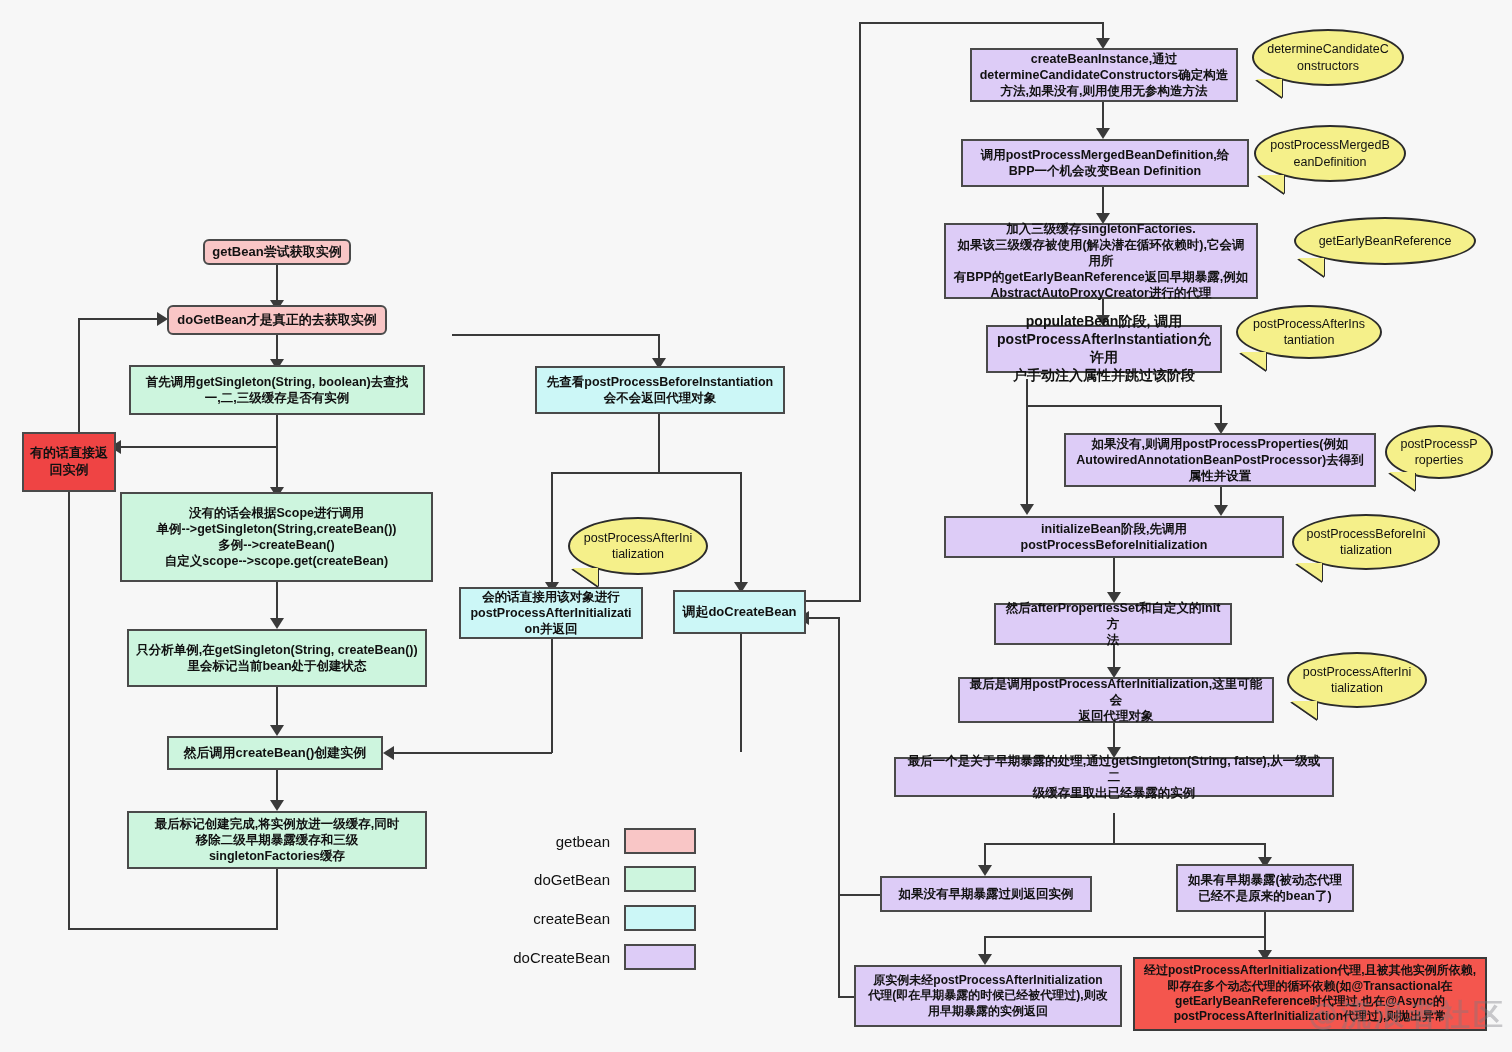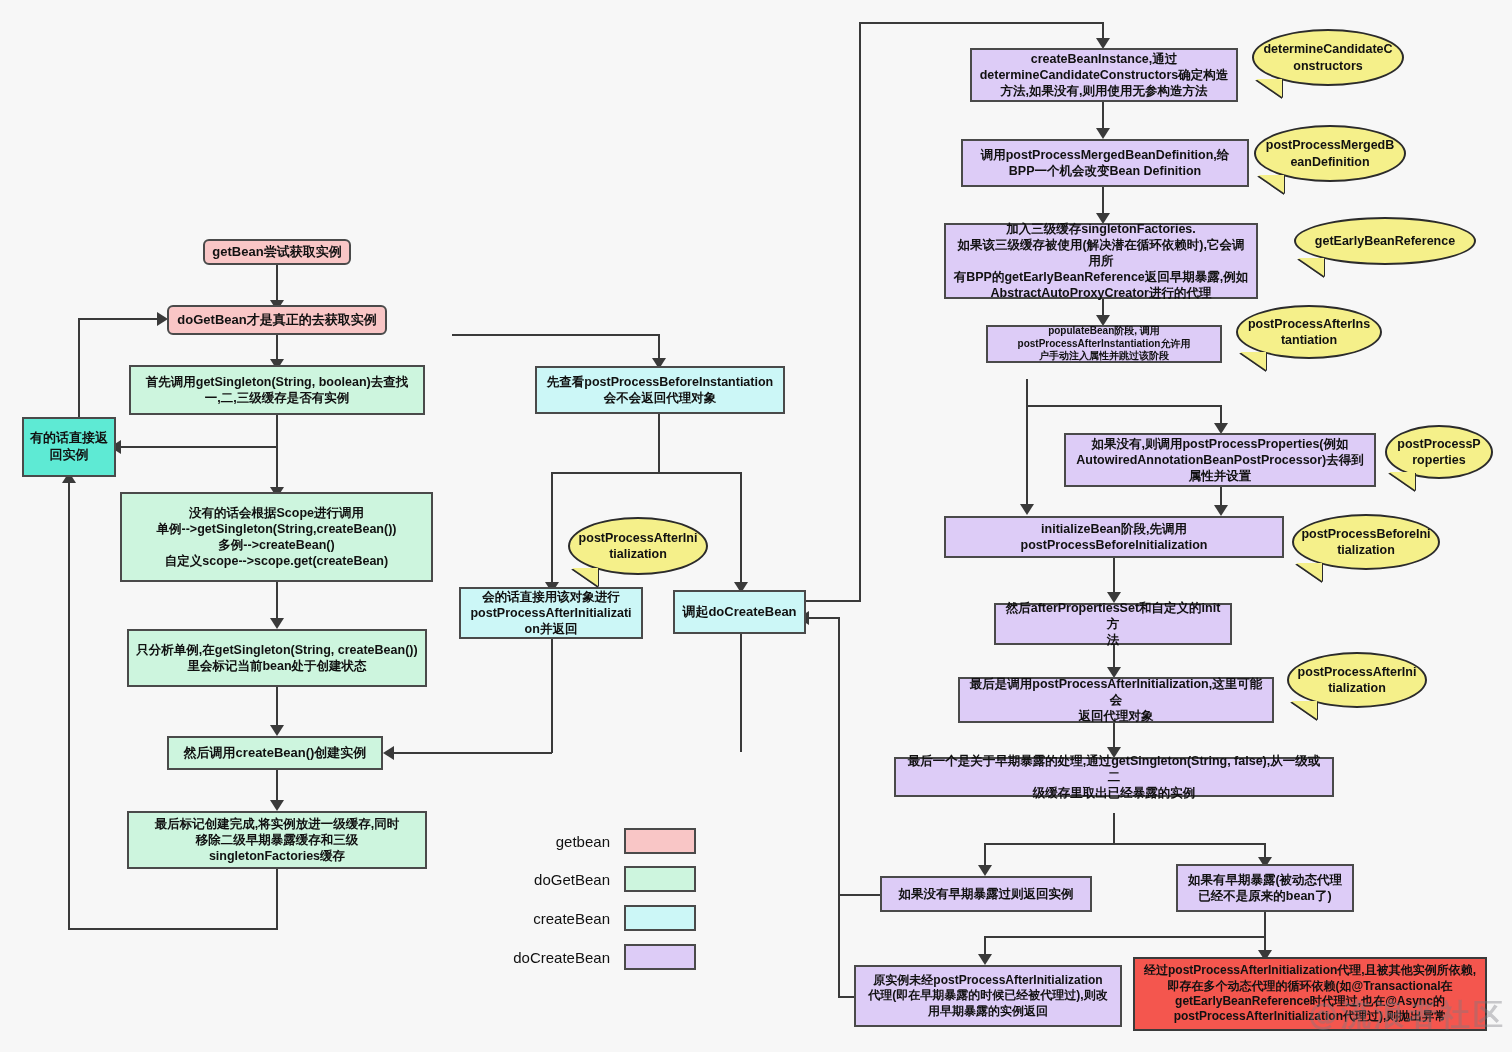--- a/index.html
+++ b/index.html
@@ -19,32 +19,32 @@
     color:#111;
     line-height:1.28;
     padding:4px 6px;
     white-space:pre-line;
     z-index:3;
   }
   .getbean{background:#f9c6c6;border-radius:6px;}
   .dogetbean{background:#cdf5de;}
   .createbean{background:#ccf7f7;}
   .docreatebean{background:#ddccf7;}
-  .plain{background:#5eead4;}
+  .plain{background:#ef4444;margin-top:15px;}
   .danger{background:#f4564e;border-color:#3b3b3b;}
 
   .bubble{
     position:absolute;
     box-sizing:border-box;
     background:#f5f08a;
     border:2px solid #2b2b2b;
     border-radius:50%;
     display:flex;align-items:center;justify-content:center;
     text-align:center;
-    font-weight:700;color:#111;
+    font-weight:400;color:#111;
     line-height:1.3;
     padding:4px 10px;
     white-space:pre-line;
     z-index:4;
   }
   .bubble .tail{
     position:absolute;
     width:0;height:0;
     border-style:solid;
     z-index:4;
@@ -187,21 +187,21 @@
   <div class="arw arw-d" style="left:1096px;top:213px;"></div>
 
   <div class="node docreatebean" style="left:944px;top:223px;width:314px;height:76px;font-size:12.5px;">加入三级缓存singletonFactories.
 如果该三级缓存被使用(解决潜在循环依赖时),它会调用所
 有BPP的getEarlyBeanReference返回早期暴露,例如
 AbstractAutoProxyCreator进行的代理</div>
 
   <div class="ln lnv" style="left:1102px;top:299px;height:20px;"></div>
   <div class="arw arw-d" style="left:1096px;top:315px;"></div>
 
-  <div class="node docreatebean" style="left:986px;top:325px;width:236px;height:38px;font-size:10px;">populateBean阶段, 调用
+  <div class="node docreatebean" style="left:986px;top:325px;width:236px;height:48px;font-size:14px;">populateBean阶段, 调用
 postProcessAfterInstantiation允许用
 户手动注入属性并跳过该阶段</div>
 
   <div class="ln lnv" style="left:1026px;top:379px;height:28px;"></div>
   <div class="ln lnh" style="left:1026px;top:405px;width:196px;"></div>
   <div class="ln lnv" style="left:1220px;top:405px;height:22px;"></div>
   <div class="arw arw-d" style="left:1214px;top:423px;"></div>
   <div class="ln lnv" style="left:1026px;top:405px;height:103px;"></div>
   <div class="arw arw-d" style="left:1020px;top:504px;"></div>
 

